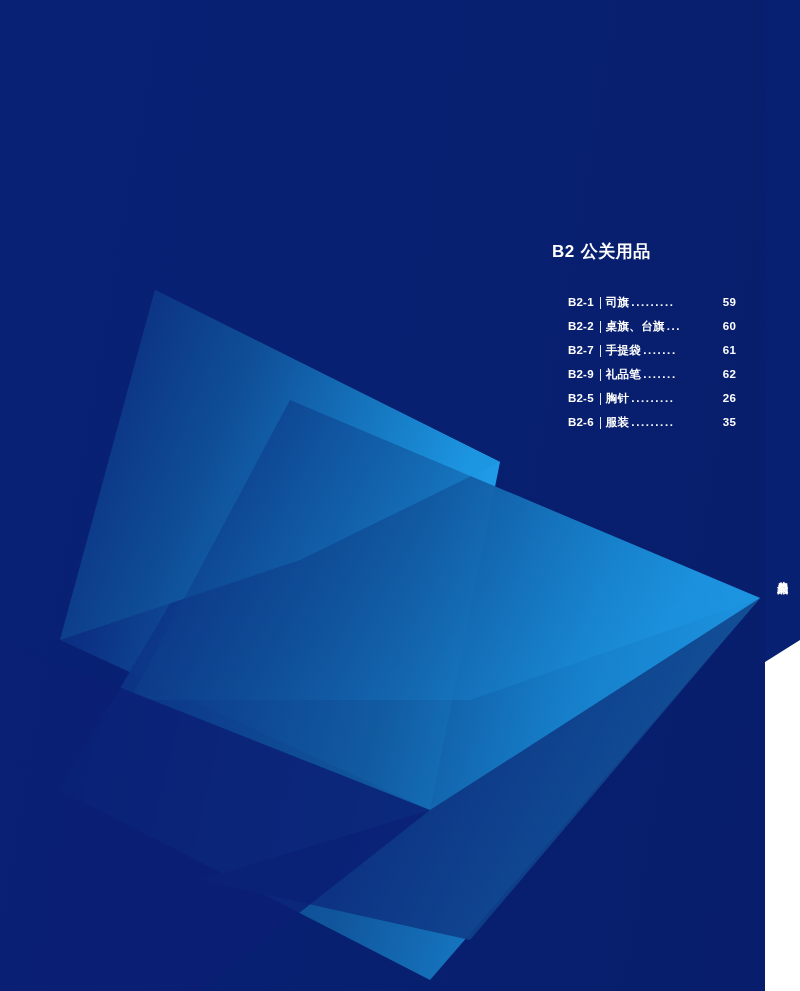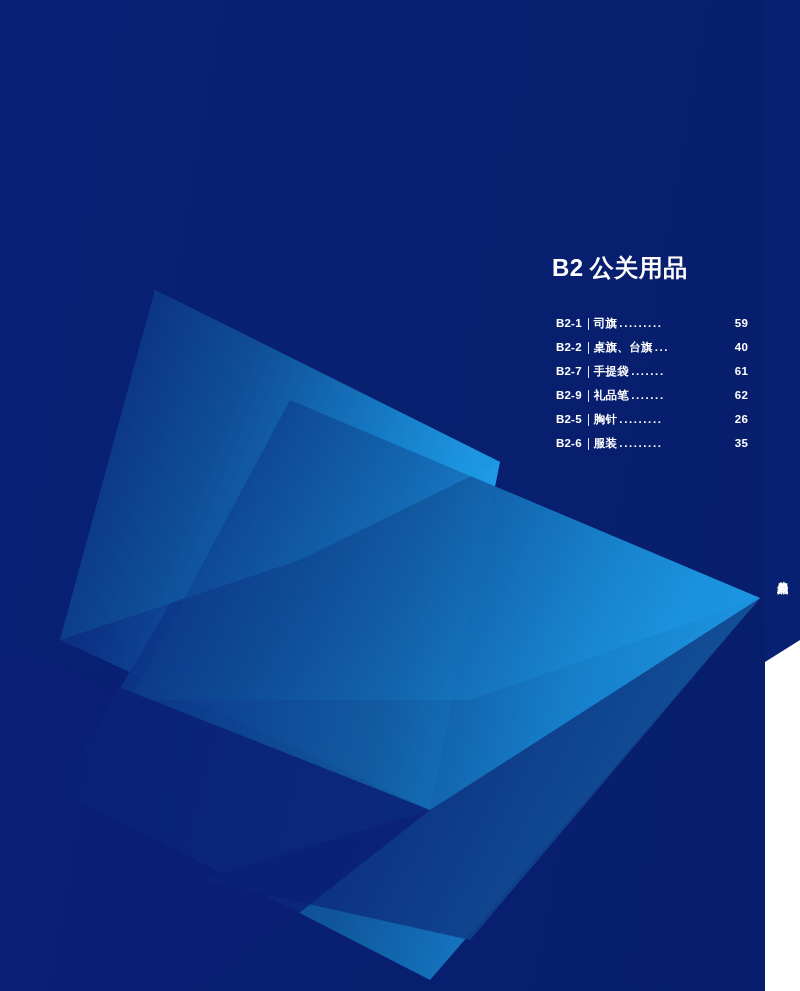--- a/index.html
+++ b/index.html
@@ -85,31 +85,31 @@
 
   
   #text-block {
     position: absolute;
     left: 552px;
     top: 240px;
     width: 200px;
     color: #ffffff;
   }
   #section-title {
-    font-size: 24px;
+    font-size: 17px;
     font-weight: bold;
     letter-spacing: .5px;
-    margin: 12px 0 34px 0;
+    margin: 0 0 34px 0;
     white-space: nowrap;
   }
   #section-title .code { margin-right: 6px; }
 
   #toc-list {
     list-style: none;
-    margin: 4px;
+    margin: 16px;
     padding: 0;
   }
   .toc-row {
     display: flex;
     align-items: baseline;
     font-size: 11.5px;
     font-weight: bold;
     line-height: 1;
     margin-bottom: 12px;
     white-space: nowrap;
@@ -216,21 +216,21 @@
         <span class="toc-sep"></span>
         <span class="toc-title">司旗</span>
         <span class="toc-dots">.........</span>
         <span class="toc-page">59</span>
       </li>
       <li class="toc-row">
         <span class="toc-code">B2-2</span>
         <span class="toc-sep"></span>
         <span class="toc-title">桌旗、台旗</span>
         <span class="toc-dots">...</span>
-        <span class="toc-page">40</span>
+        <span class="toc-page">60</span>
       </li>
       <li class="toc-row">
         <span class="toc-code">B2-7</span>
         <span class="toc-sep"></span>
         <span class="toc-title">手提袋</span>
         <span class="toc-dots">.......</span>
         <span class="toc-page">61</span>
       </li>
       <li class="toc-row">
         <span class="toc-code">B2-9</span>

